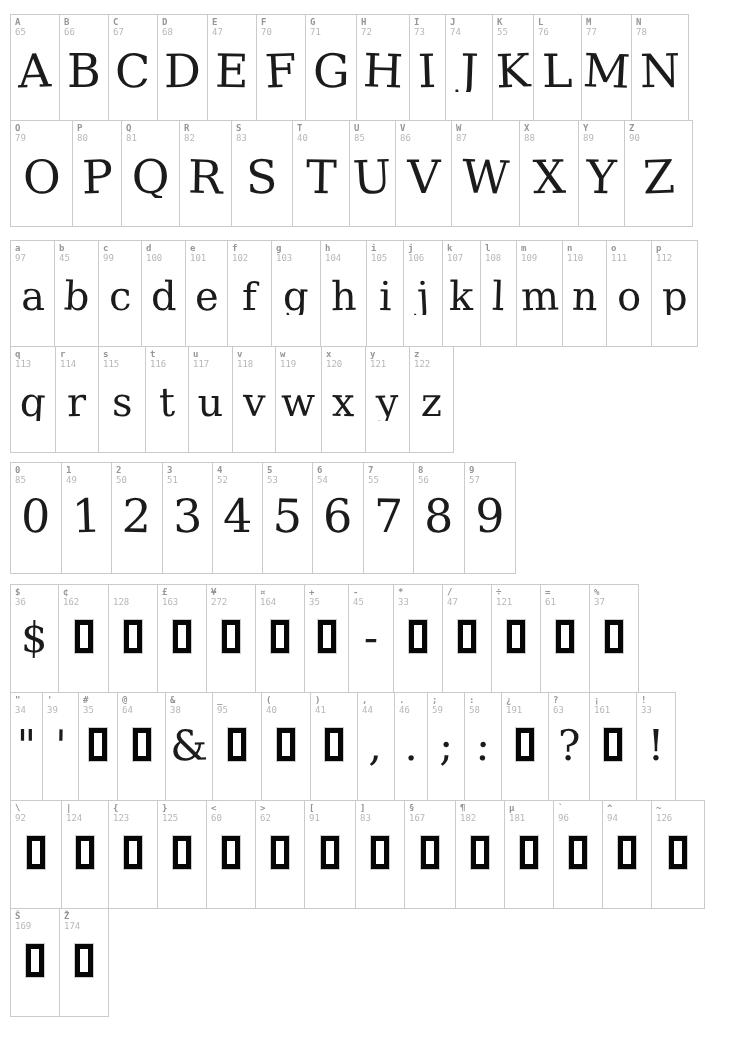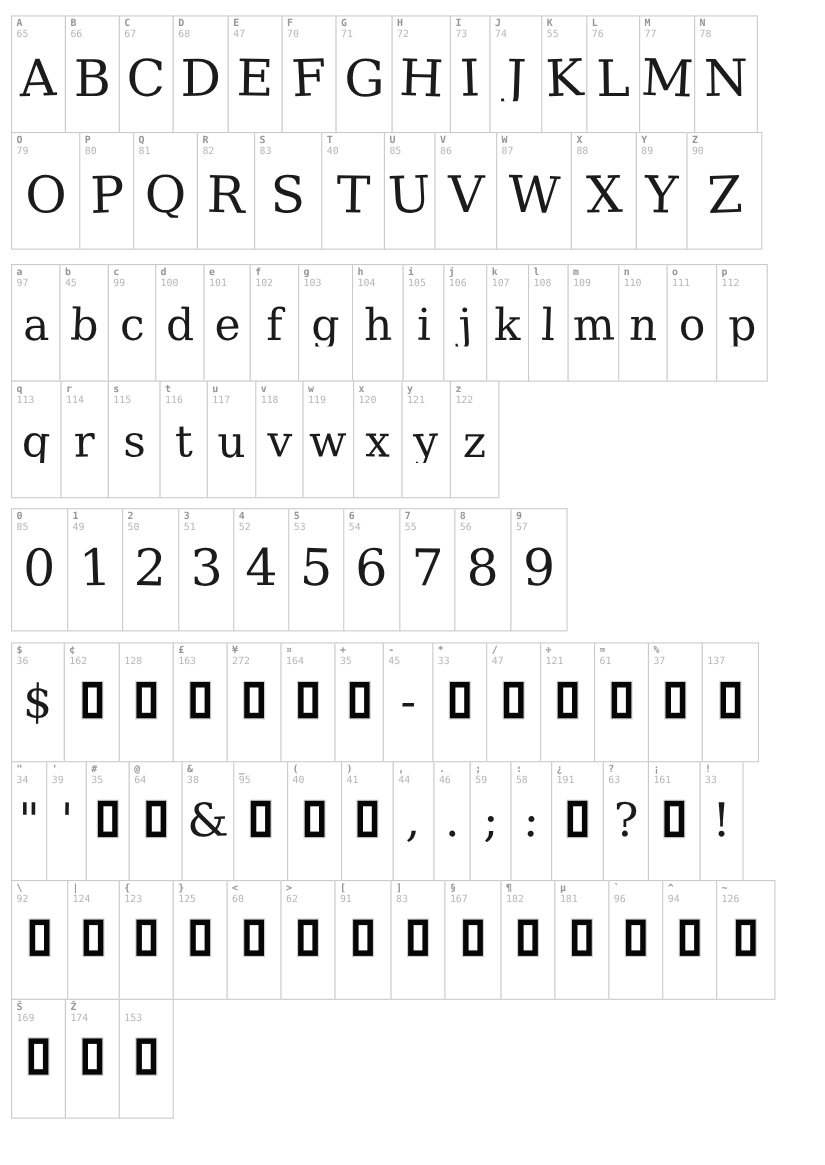--- a/index.html
+++ b/index.html
@@ -719,29 +719,20 @@
         </div>
         <div class="cell" style="width: 50px;">
           <div class="lbl">
             <span class="ch">%</span>
             <span class="code">37</span>
           </div>
           <div class="ga">
             <div class="notdef"></div>
           </div>
         </div>
-        <div class="cell" style="width: 52px;">
-          <div class="lbl">
-            <span class="ch"></span>
-            <span class="code">137</span>
-          </div>
-          <div class="ga">
-            <div class="notdef"></div>
-          </div>
-        </div>
       </div>
       <div class="row">
         <div class="cell" style="width: 33px;">
           <div class="lbl">
             <span class="ch">"</span>
             <span class="code">34</span>
           </div>
           <div class="ga">
             <div class="gl" style="transform: rotate(0deg) skewX(0deg);">"</div>
           </div>
@@ -1017,29 +1008,20 @@
             <span class="code">169</span>
           </div>
           <div class="ga">
             <div class="notdef"></div>
           </div>
         </div>
         <div class="cell" style="width: 50px;">
           <div class="lbl">
             <span class="ch">Ž</span>
             <span class="code">174</span>
-          </div>
-          <div class="ga">
-            <div class="notdef"></div>
-          </div>
-        </div>
-        <div class="cell" style="width: 50px;">
-          <div class="lbl">
-            <span class="ch"></span>
-            <span class="code">153</span>
           </div>
           <div class="ga">
             <div class="notdef"></div>
           </div>
         </div>
       </div>
     </div>
   </div>
 
 </body></html>

